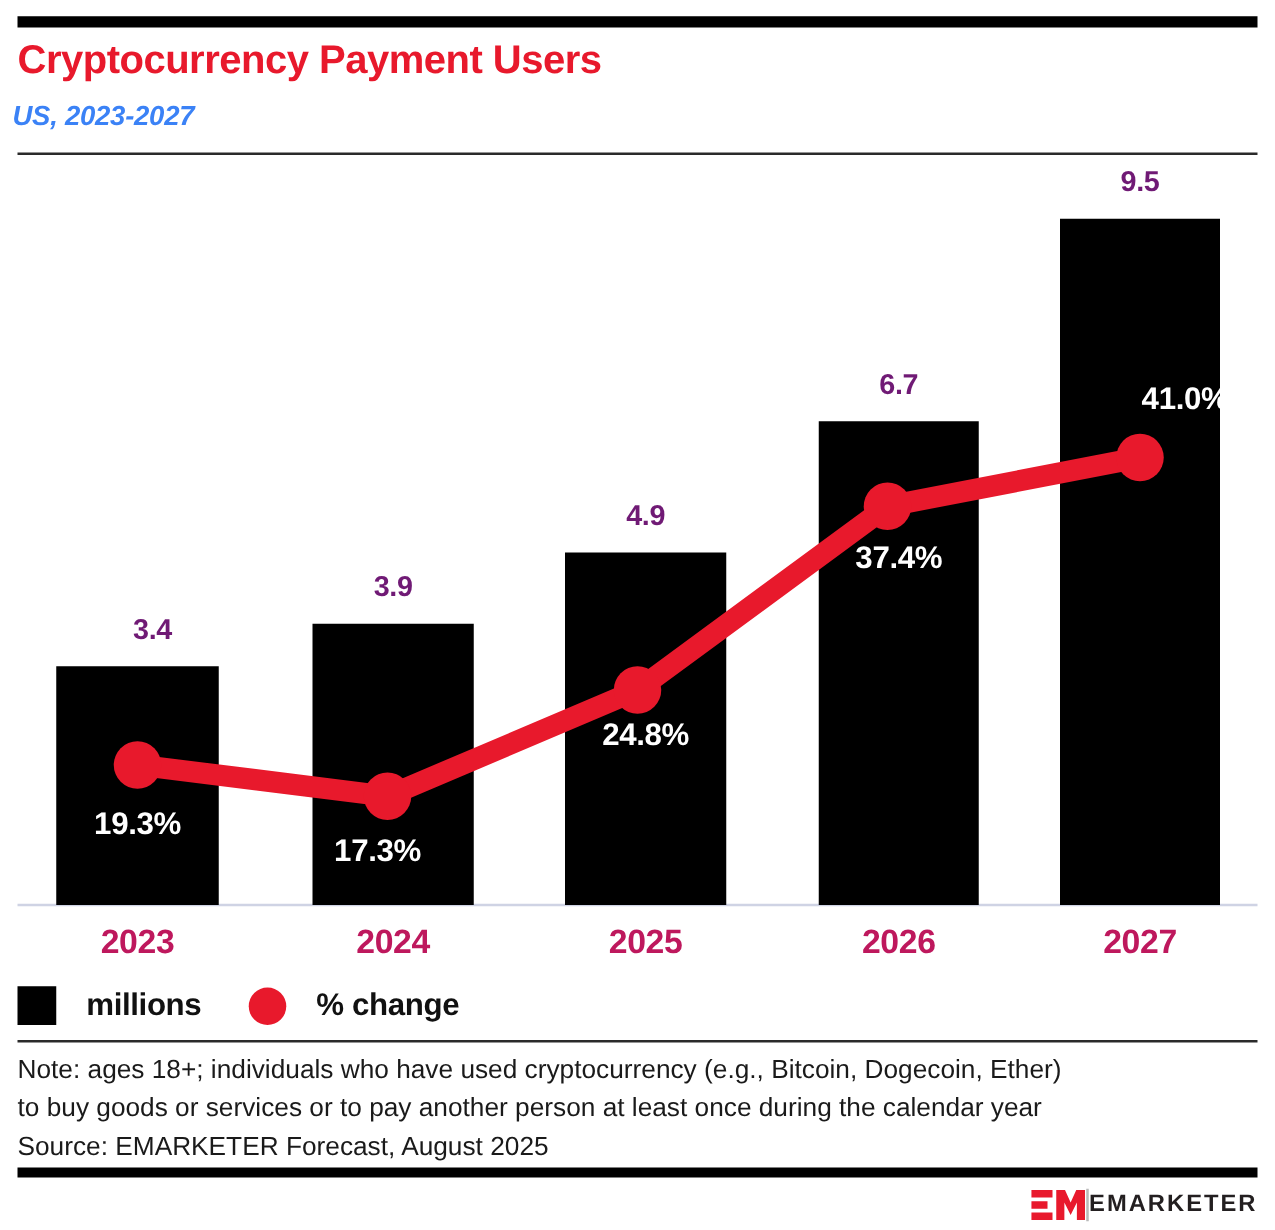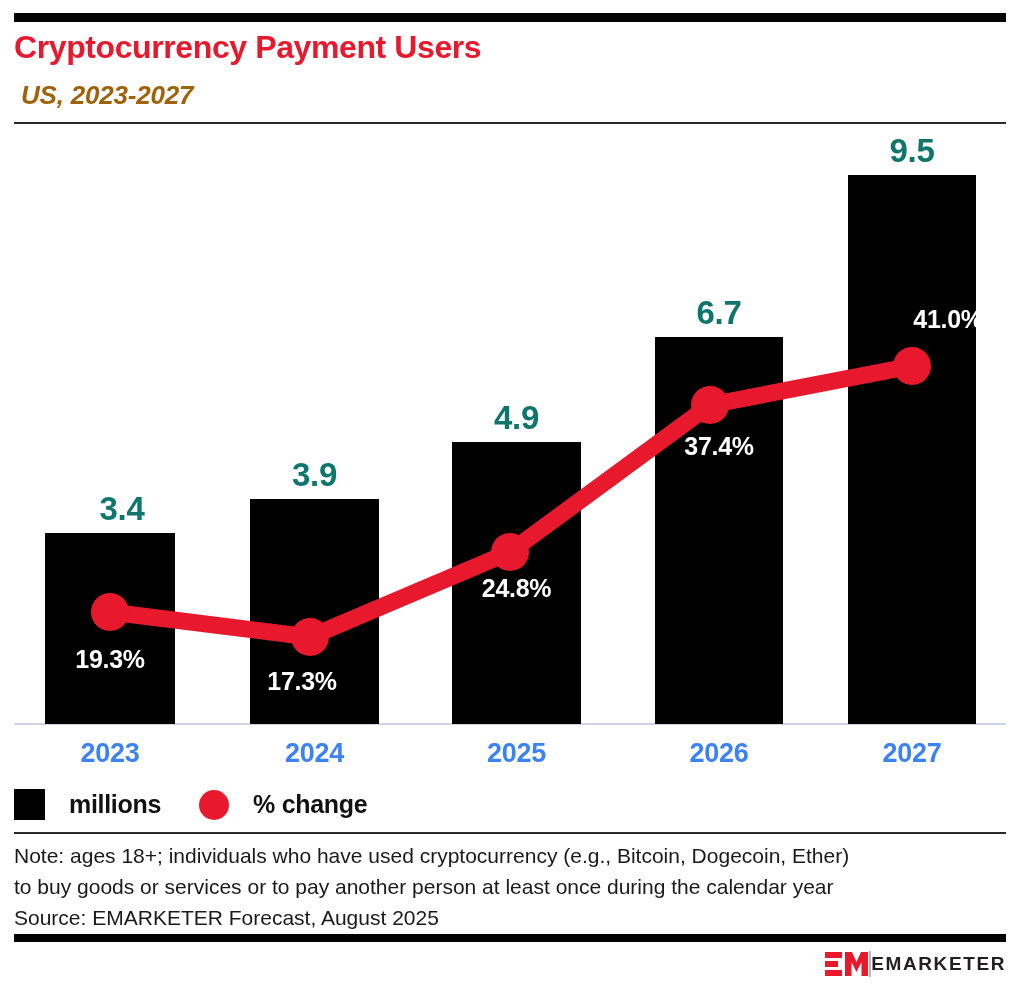--- a/index.html
+++ b/index.html
@@ -34,27 +34,27 @@
     left: 14px;
     top: 29px;
     font-size: 32px;
     font-weight: bold;
     letter-spacing: -0.4px;
     color: #E8192C;
     white-space: nowrap;
   }
   .chart-subtitle {
     position: absolute;
-    left: 21px;
+    left: 10px;
     top: 80px;
-    font-size: 26px;
+    font-size: 22px;
     font-style: italic;
     font-weight: bold;
     letter-spacing: -0.2px;
-    color: #a16207;
+    color: #3b82f6;
     white-space: nowrap;
   }
   .header-rule {
     position: absolute;
     left: 14px;
     top: 122px;
     width: 992px;
     height: 2px;
     background: #2a2a2a;
   }
@@ -74,40 +74,40 @@
     width: 992px;
     height: 2px;
     background: #cfd3e4;
   }
   .bar {
     position: absolute;
     background: #000000;
   }
   .bar-value {
     position: absolute;
-    font-size: 33px;
-    font-weight: bold;
-    color: #0f766e;
+    font-size: 23px;
+    font-weight: bold;
+    color: #701a75;
     text-align: center;
     letter-spacing: -0.3px;
   }
   .pct-label {
     position: absolute;
     font-size: 25px;
     font-weight: bold;
     color: #ffffff;
     text-align: center;
     letter-spacing: -0.3px;
   }
   .x-label {
     position: absolute;
     top: 738px;
     font-size: 27px;
     font-weight: bold;
-    color: #3b82f6;
+    color: #be185d;
     text-align: center;
     letter-spacing: -0.3px;
   }
   .line-svg {
     position: absolute;
     left: 0;
     top: 0;
     width: 1020px;
     height: 790px;
     pointer-events: none;

